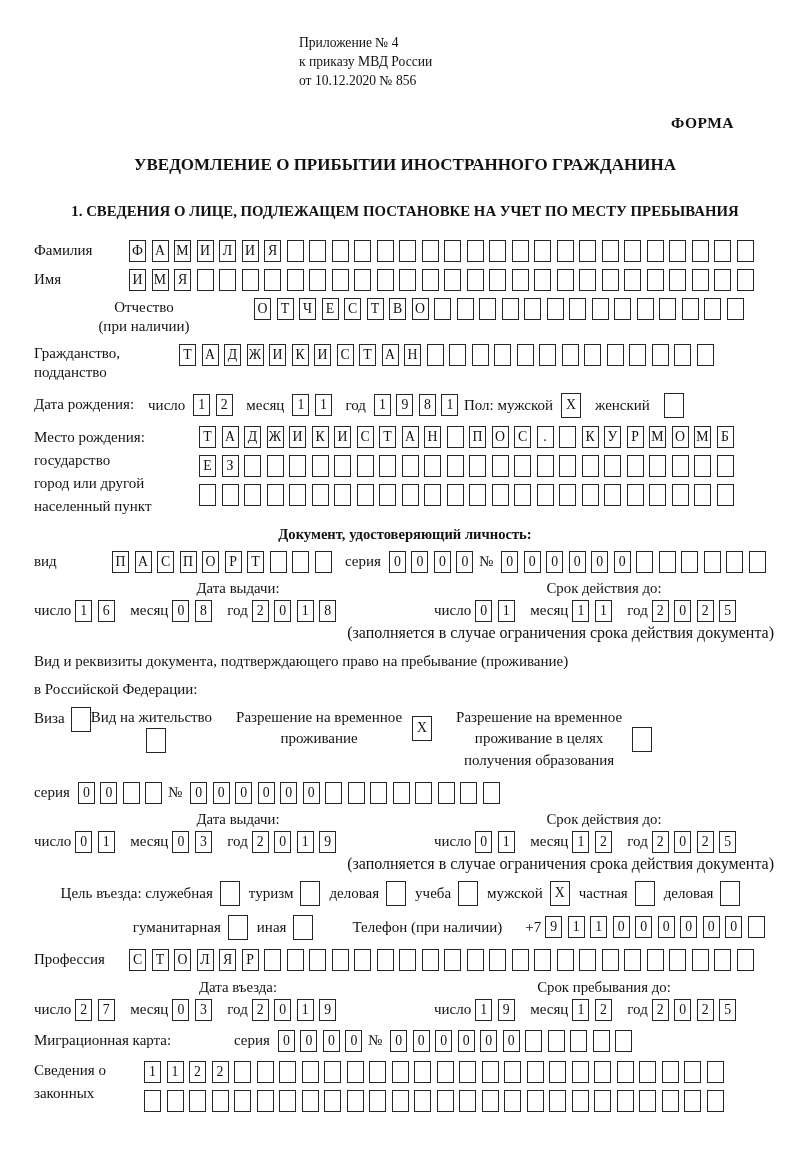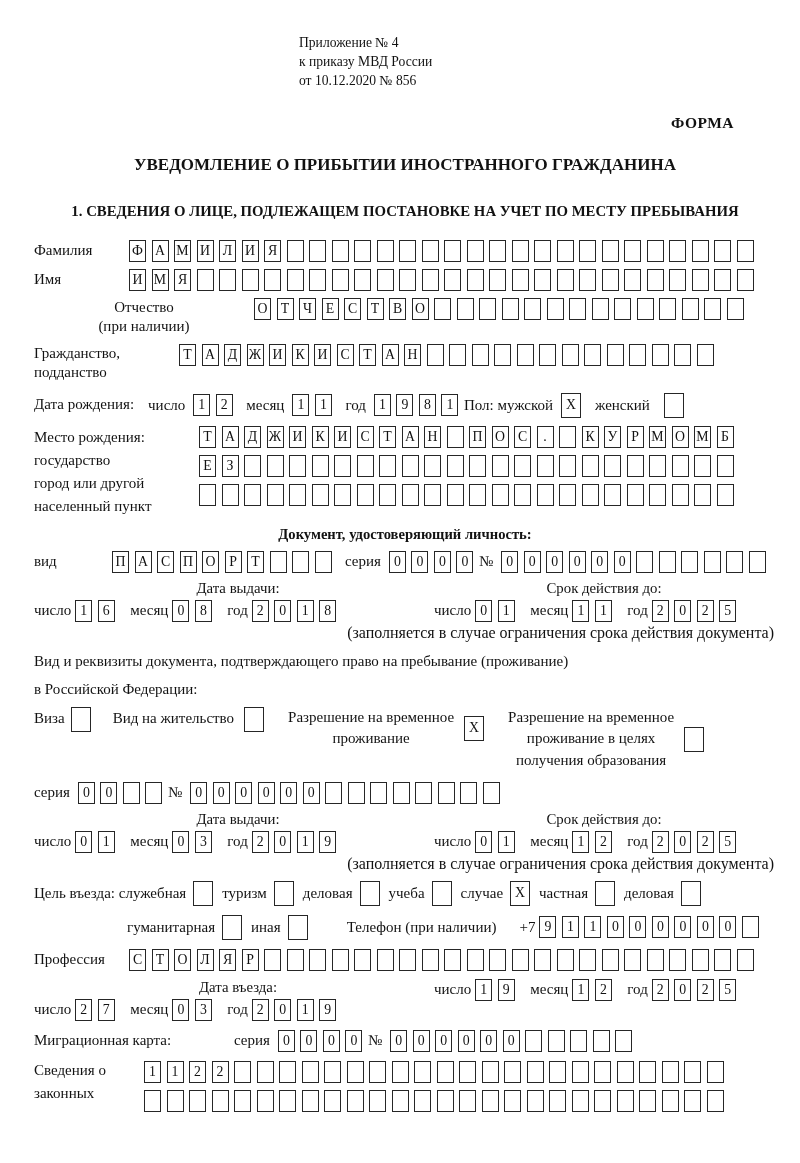--- a/index.html
+++ b/index.html
@@ -50,21 +50,21 @@
   .footnote{text-align:right;font-size:16px;margin:1px 2px 8px 0;}
 
   .para{margin:4px 0 6px 0;line-height:1.5;}
 
   
   .opts{display:flex;align-items:flex-start;margin:4px 0 10px 0;}
   .opt{display:flex;align-items:center;}
   .opt .lines{text-align:center;line-height:1.45;}
   .opt .cb{margin-left:10px;margin-top:0;}
 
-  .purpose{display:flex;align-items:center;flex-wrap:nowrap;margin-bottom:9px;}
+  .purpose{display:flex;align-items:center;flex-wrap:nowrap;margin-bottom:9px;justify-content:center;}
   .purpose .it{display:inline-flex;align-items:center;margin-right:9px;}
   .purpose .it .cb{margin-left:7px;}
 </style>
 </head>
 <body>
 
 <div class="page">
 
   <div class="hdr-wrap">
     <div class="hdr">
@@ -423,21 +423,21 @@
   <div class="para">Вид и реквизиты документа, подтверждающего право на пребывание (проживание)</div>
   <div class="para" style="margin-top:0;">в Российской Федерации:</div>
 
   <div class="opts">
     <div class="opt">
       <span class="lines">Виза</span>
       <span class="cb" style="margin-left:6px;">
           <span class="box"></span>
         </span>
     </div>
-    <div class="opt" style="margin-left:22px;">
+    <div class="opt" style="flex-direction:column;">
       <span class="lines">Вид на жительство</span>
       <span class="cb">
           <span class="box"></span>
         </span>
     </div>
     <div class="opt" style="margin-left:24px;">
       <span class="lines stack">
         <span>Разрешение на временное</span>
         <span>проживание</span>
       </span>
@@ -551,21 +551,21 @@
           <span class="box"></span>
         </span>
       </span>
     <span class="it">
         <span>учеба</span>
       <span class="cb">
           <span class="box"></span>
         </span>
       </span>
     <span class="it">
-        <span>случае</span>
+        <span>мужской</span>
       <span class="cb">
           <span class="box">X</span>
         </span>
       </span>
     <span class="it">
         <span>частная</span>
       <span class="cb">
           <span class="box"></span>
         </span>
       </span>
@@ -657,20 +657,21 @@
         <span class="t grp">год</span>
         <span class="boxes">
             <span class="box">2</span>
             <span class="box">0</span>
             <span class="box">1</span>
             <span class="box">9</span>
           </span>
       </div>
     </div>
     <div class="dhalf-r">
+      <div class="date-head">Срок пребывания до:</div>
       <div class="date-vals">
         <span class="t">число</span>
         <span class="boxes">
             <span class="box">1</span>
             <span class="box">9</span>
           </span>
         <span class="t grp">месяц</span>
         <span class="boxes">
             <span class="box">1</span>
             <span class="box">2</span>

